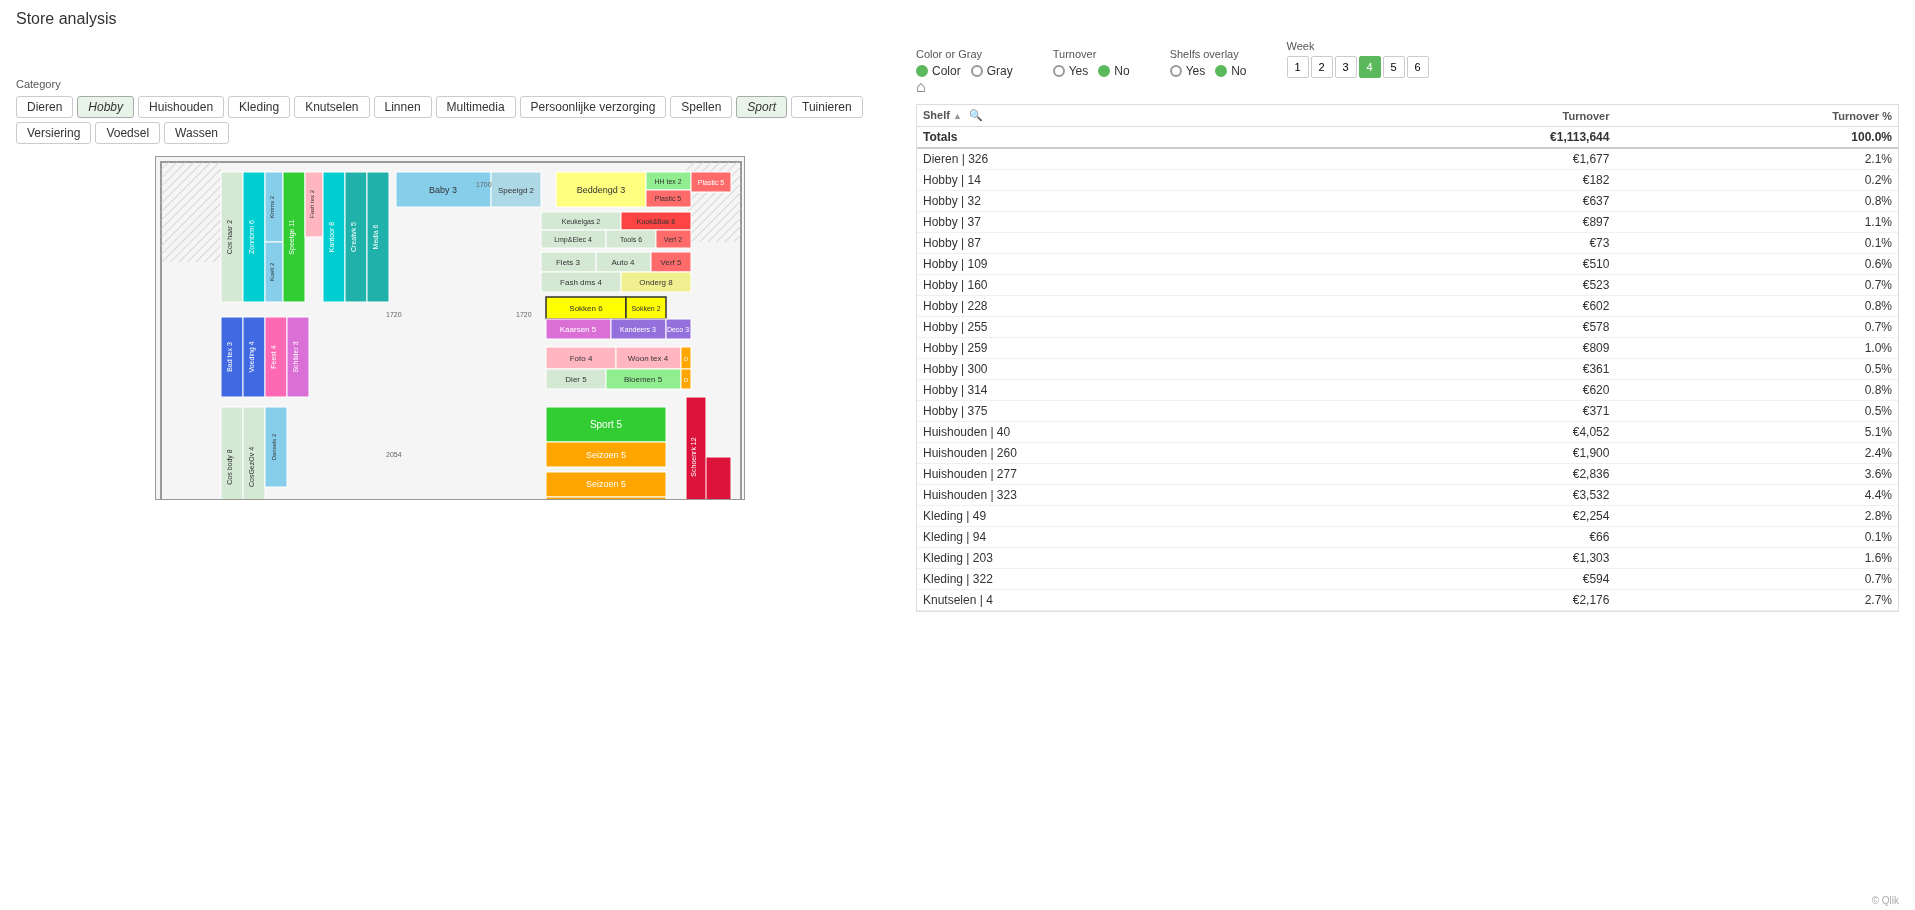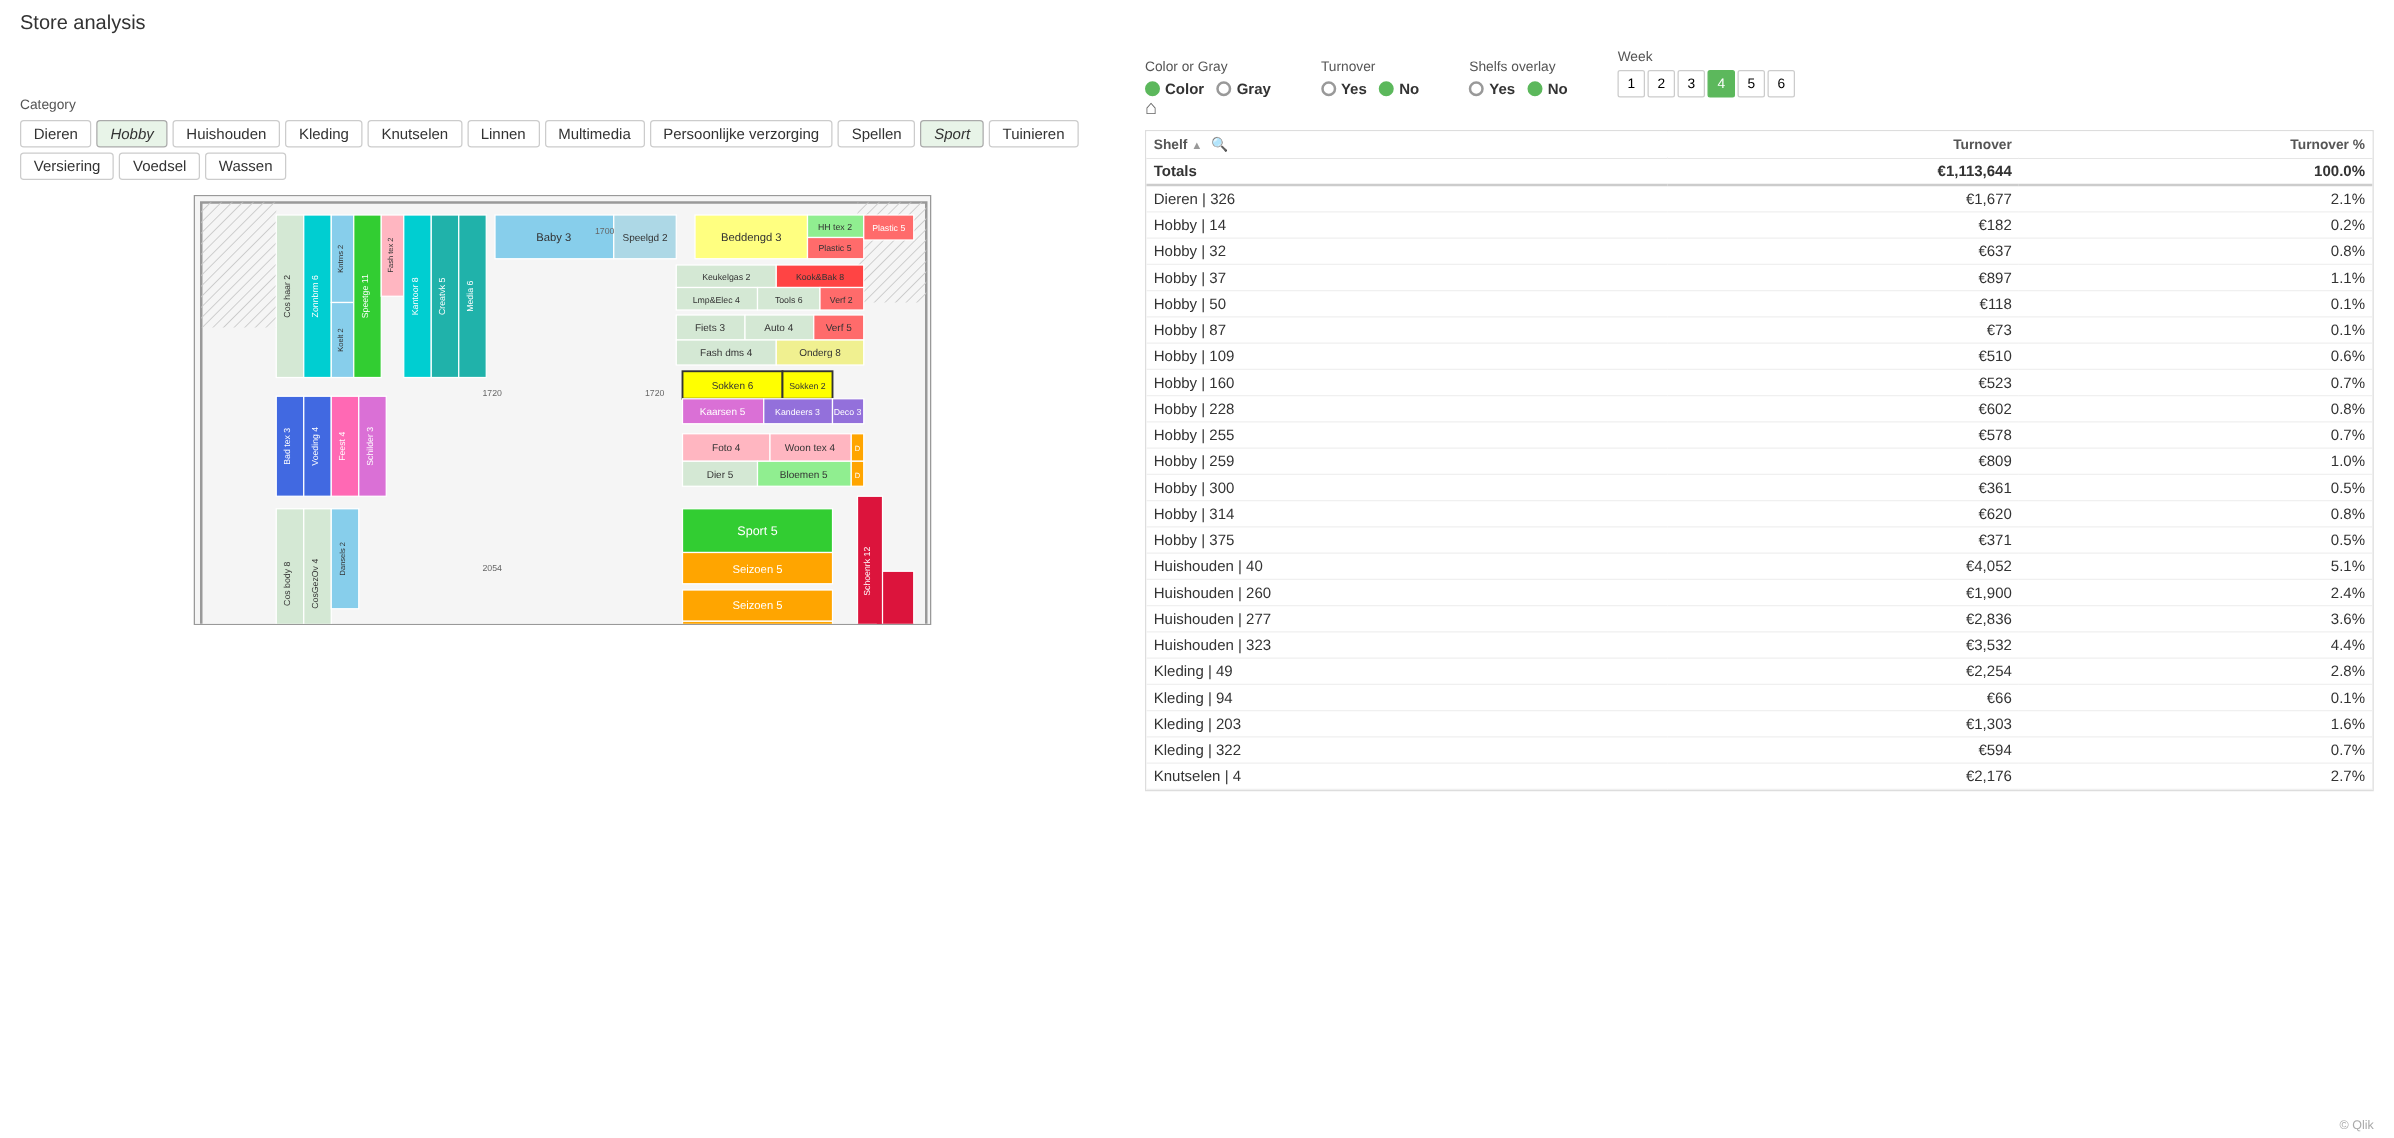--- a/index.html
+++ b/index.html
@@ -40,21 +40,21 @@
       overflow: hidden;
     }
 
     
     #right-panel { flex: 1; padding: 8px 16px; }
 
     
     .controls-row { display: flex; gap: 40px; align-items: flex-end; }
     .control-group { display: flex; flex-direction: column; gap: 4px; }
     .control-group .ctrl-label { font-size: 11px; color: #555; }
-    .radio-group { display: flex; gap: 10px; align-items: center; font-weight: bold; }
+    .radio-group { display: flex; gap: 10px; align-items: center; }
     .radio-item { display: flex; align-items: center; gap: 4px; font-size: 12px; }
     .radio-dot {
       width: 12px; height: 12px; border-radius: 50%; border: 2px solid #999;
       display: inline-block;
     }
     .radio-dot.selected { background: #5cb85c; border-color: #5cb85c; }
     .radio-dot.unselected { background: #fff; border-color: #999; }
 
     
     .week-buttons { display: flex; gap: 2px; }
@@ -409,25 +409,20 @@
     <td>Hobby | 32</td>
     <td class="right">€637</td>
     <td class="right">0.8%</td>
   </tr>
             <tr>
     <td>Hobby | 37</td>
     <td class="right">€897</td>
     <td class="right">1.1%</td>
   </tr>
             <tr>
-    <td>Hobby | 50</td>
-    <td class="right">€118</td>
-    <td class="right">0.1%</td>
-  </tr>
-            <tr>
     <td>Hobby | 87</td>
     <td class="right">€73</td>
     <td class="right">0.1%</td>
   </tr>
             <tr>
     <td>Hobby | 109</td>
     <td class="right">€510</td>
     <td class="right">0.6%</td>
   </tr>
             <tr>

